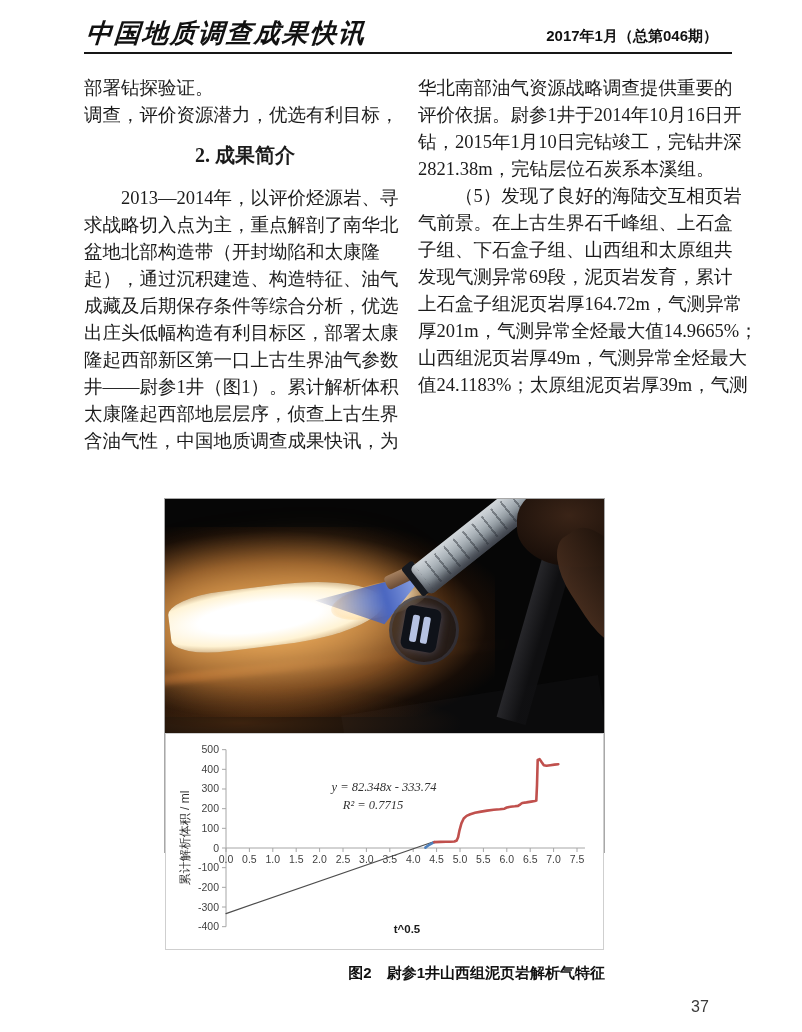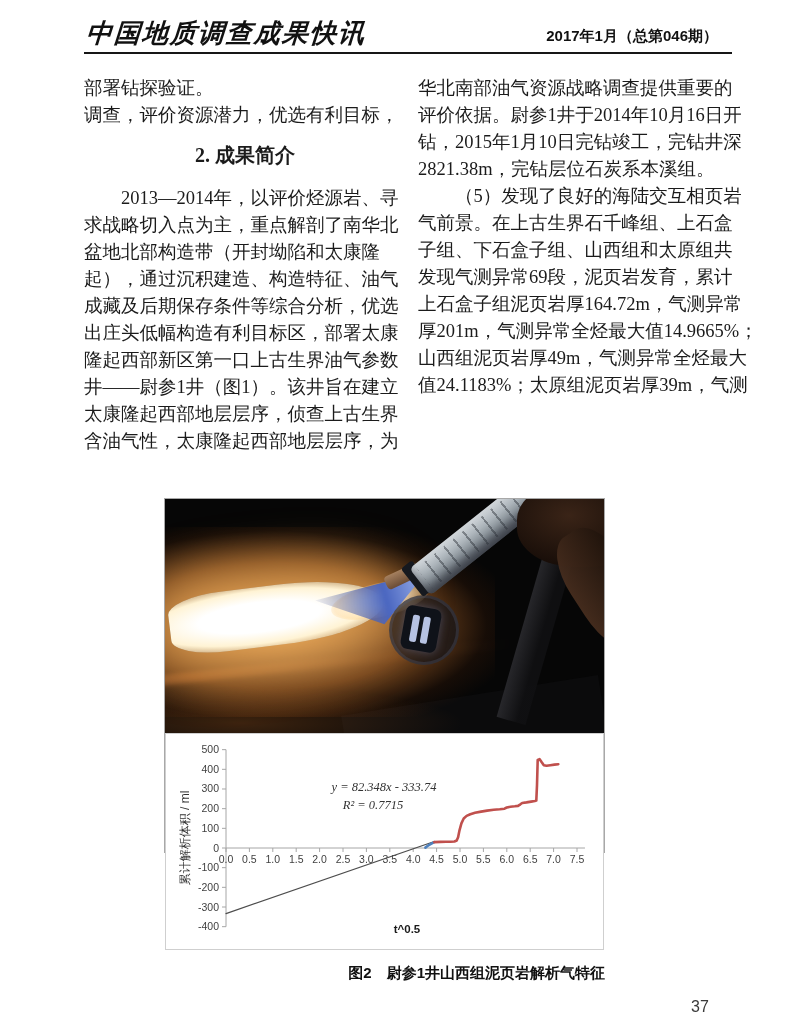--- a/index.html
+++ b/index.html
@@ -89,23 +89,23 @@
       </div>
     <h2 class="sec">2. 成果简介</h2>
     <div class="lines">
         <div>　　2013—2014年，以评价烃源岩、寻</div>
         <div>求战略切入点为主，重点解剖了南华北</div>
         <div>盆地北部构造带（开封坳陷和太康隆</div>
         <div>起），通过沉积建造、构造特征、油气</div>
         <div>成藏及后期保存条件等综合分析，优选</div>
         <div>出庄头低幅构造有利目标区，部署太康</div>
         <div>隆起西部新区第一口上古生界油气参数</div>
-        <div>井——尉参1井（图1）。该井旨在建立</div>
+        <div>井——尉参1井（图1）。累计解析体积</div>
         <div>太康隆起西部地层层序，侦查上古生界</div>
-        <div>含油气性，太康隆起西部地层层序，为</div>
+        <div>含油气性，中国地质调查成果快讯，为</div>
       </div>
   </div>
 
   <div class="col col-right">
     <div class="lines">
         <div>华北南部油气资源战略调查提供重要的</div>
         <div>评价依据。尉参1井于2014年10月16日开</div>
         <div>钻，2015年1月10日完钻竣工，完钻井深</div>
         <div>2821.38m，完钻层位石炭系本溪组。</div>
         <div>　　（5）发现了良好的海陆交互相页岩</div>

